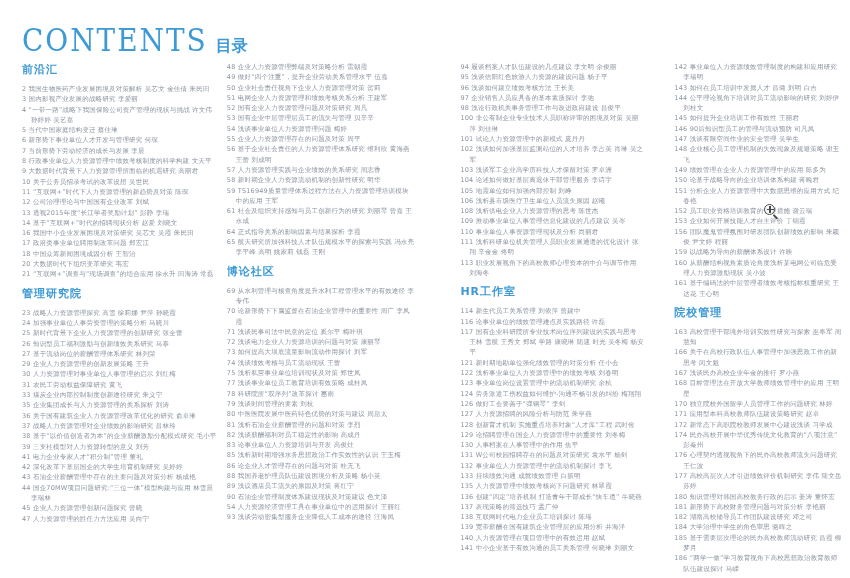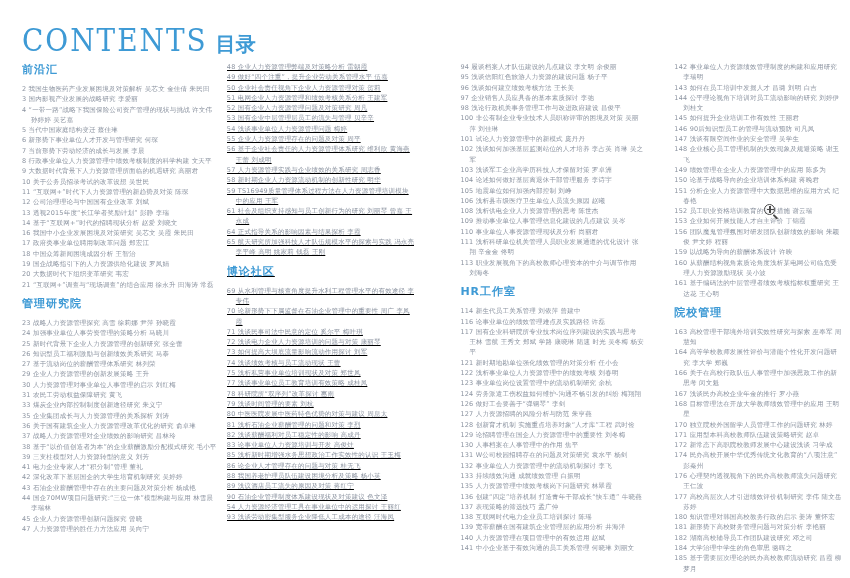--- a/index.html
+++ b/index.html
@@ -6,27 +6,27 @@
   html,body { margin:0; padding:0; background:#ffffff; }
   .page {
     position:relative; width:850px; height:578px; overflow:hidden;
     background:#ffffff; font-family:"DejaVu Sans", sans-serif;
   }
   .title-row { position:absolute; left:22px; top:22px; white-space:nowrap; }
   .title {
     font-family:"DejaVu Serif", serif; font-weight:normal; font-size:31px;
     letter-spacing:2px; color:var(--accent); font-stretch:condensed;
   }
-  .subtitle { font-size:20px; font-weight:bold; color:var(--accent); margin-left:8px; }
+  .subtitle { font-size:16px; font-weight:bold; color:var(--accent); margin-left:8px; }
   .cols {
     position:absolute; left:22px; top:62px; right:8px; bottom:4px;
     display:flex; gap:10px; align-items:center;
   }
   .col { overflow:hidden; height:100%; }
-  .col0 { width:215px; } .col1 { width:207px;text-decoration:underline; } .col2 { width:203px;margin-left:36px; } .col3 { width:185px;margin-left:20px; }
+  .col0 { width:215px; } .col1 { width:207px; } .col2 { width:203px;margin-left:36px; } .col3 { width:185px;margin-left:20px; }
   .sec {
     color:var(--accent); font-weight:bold; font-size:11px;
     margin:6px 0 7px 0; letter-spacing:1px;
   }
   .col .sec:first-child { margin-top:0; }
   .entry {
     color:var(--body); font-size:6.5px; line-height:10.3px;
     padding-left:9px; text-indent:-9px; letter-spacing:0.2px;
   }
   
@@ -62,21 +62,20 @@
         <div class="entry">8 行政事业单位人力资源管理中绩效考核制度的科学构建 文天平</div>
         <div class="entry">9 大数据时代背景下人力资源管理所面临的机遇研究 高丽君</div>
         <div class="entry">10 关于公务员招录考试的改革设想 吴世民</div>
         <div class="entry">11 “互联网+”时代下人力资源管理的新趋势及对策 陈琛</div>
         <div class="entry">12 公司治理理论与中国国有企业改革 刘斌</div>
         <div class="entry">13 透视2015年度“长江学者奖励计划” 彭静 李瑞</div>
         <div class="entry">14 基于“互联网+”时代的招聘现状分析 赵爱 刘晓文</div>
         <div class="entry">16 我国中小企业发展困境及对策研究 吴芯文 吴霞 朱民田</div>
         <div class="entry">17 政府类事业单位聘用制改革问题 郑宏江</div>
         <div class="entry">18 中国众筹新闻困境成因分析 王智治</div>
-        <div class="entry">19 国企战略指引下的人力资源供给化建设 罗凤娟</div>
         <div class="entry">20 大数据时代下组织变革研究 韦宏</div>
         <div class="entry">21 “互联网+”调查与“现场调查”的结合应用 徐永升 田海涛 常磊</div>
         <div class="sec">管理研究院</div>
         <div class="entry">23 战略人力资源管理探究 高雪 徐莉娜 尹萍 孙晓霞</div>
         <div class="entry">24 加强事业单位人事劳资管理的策略分析 马晓川</div>
         <div class="entry">25 新时代背景下企业人力资源管理的创新研究 张全蕾</div>
         <div class="entry">26 知识型员工福利激励与创新绩效关系研究 马泰</div>
         <div class="entry">27 基于流动岗位的薪酬管理体系研究 林列荣</div>
         <div class="entry">29 企业人力资源管理的创新发展策略 王升</div>
         <div class="entry">30 人力资源管理对事业单位人事管理的启示 刘红梅</div>
@@ -187,21 +186,20 @@
         <div class="entry">150 论基于战略导向的企业培训体系构建 蒋晚君</div>
         <div class="entry">151 分析企业人力资源管理中大数据思维的应用方式 纪春艳</div>
         <div class="entry">152 员工职业资格培训教育的管理措施 谢云瑞</div>
         <div class="entry">153 企业如何开展技能人才自主评价 丁锦霞</div>
         <div class="entry">156 团队魔鬼管理氛围对研发团队创新绩效的影响 朱颖俊 尹文婷 程丽</div>
         <div class="entry">159 以战略为导向的薪酬体系设计 许映</div>
         <div class="entry">160 从薪酬结构视角素质论角度浅析某电网公司临危受理人力资源激励现状 吴小波</div>
         <div class="entry">161 基于编码法的中层管理者绩效考核指标权重研究 王达花 王心明</div>
         <div class="sec">院校管理</div>
         <div class="entry">163 高校管理干部境外培训实效性研究与探索 巫奉军 周慧知</div>
-        <div class="entry">164 高等学校教师发展性评价与潜能个性化开发问题研究 李大学 郑巍</div>
         <div class="entry">166 关于在高校行政队伍人事管理中加强思政工作的新思考 闵文魁</div>
         <div class="entry">167 浅谈民办高校企业年金的推行 罗小燕</div>
         <div class="entry">168 目标管理法在开放大学教师绩效管理中的应用 王明星</div>
         <div class="entry">170 独立院校外国留学人员管理工作的问题研究 林婷</div>
         <div class="entry">171 应用型本科高校教师队伍建设策略研究 赵卓</div>
         <div class="entry">172 新常态下高职院校教师发展中心建设浅谈 习学成</div>
         <div class="entry">174 民办高校开展中华优秀传统文化教育的“八项注意” 彭秦州</div>
         <div class="entry">176 心理契约透视视角下的民办高校教师流失问题研究 王仁波</div>
         <div class="entry">177 高校高层次人才引进绩效评价机制研究 李伟 陆文岳 苏婷</div>
         <div class="entry">180 知识管理对韩国高校教务行政的启示 姜涛 董怀宏</div>

